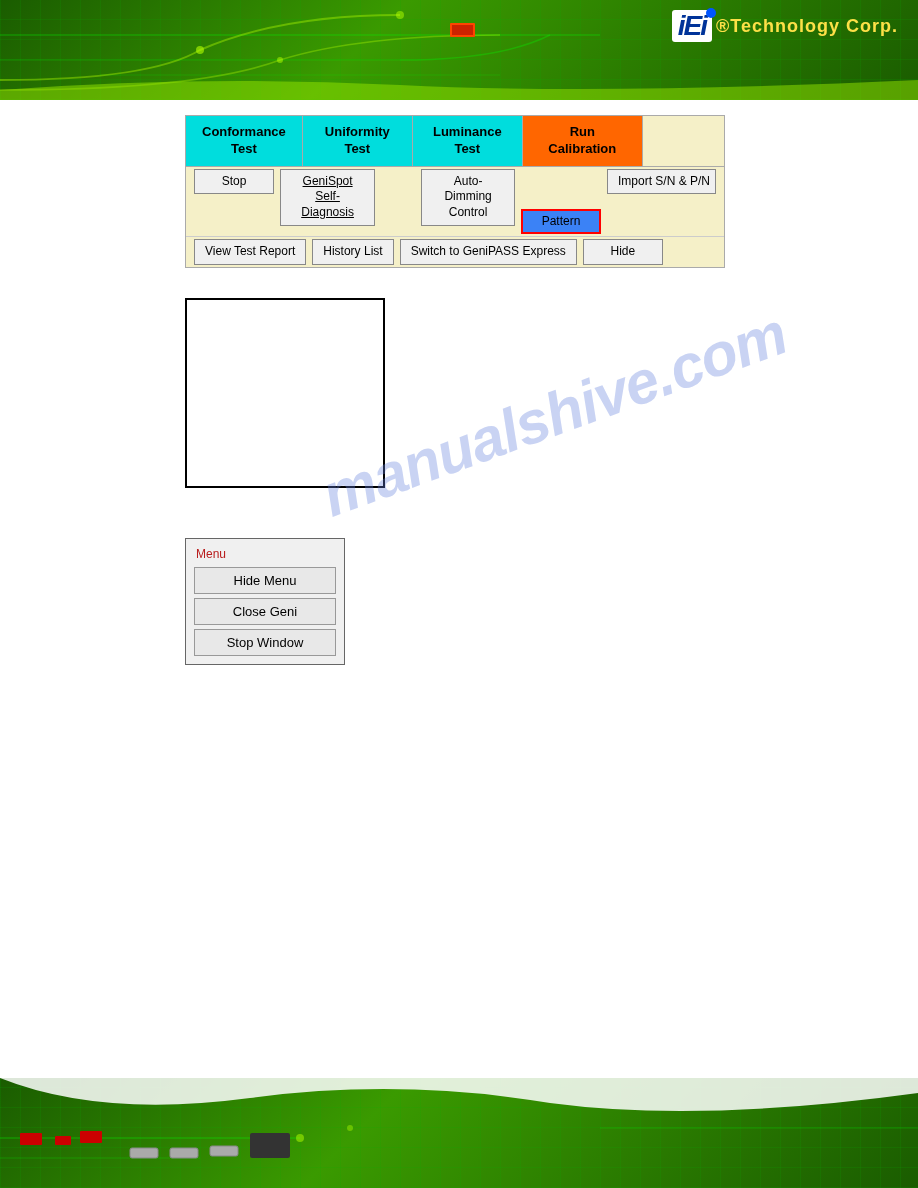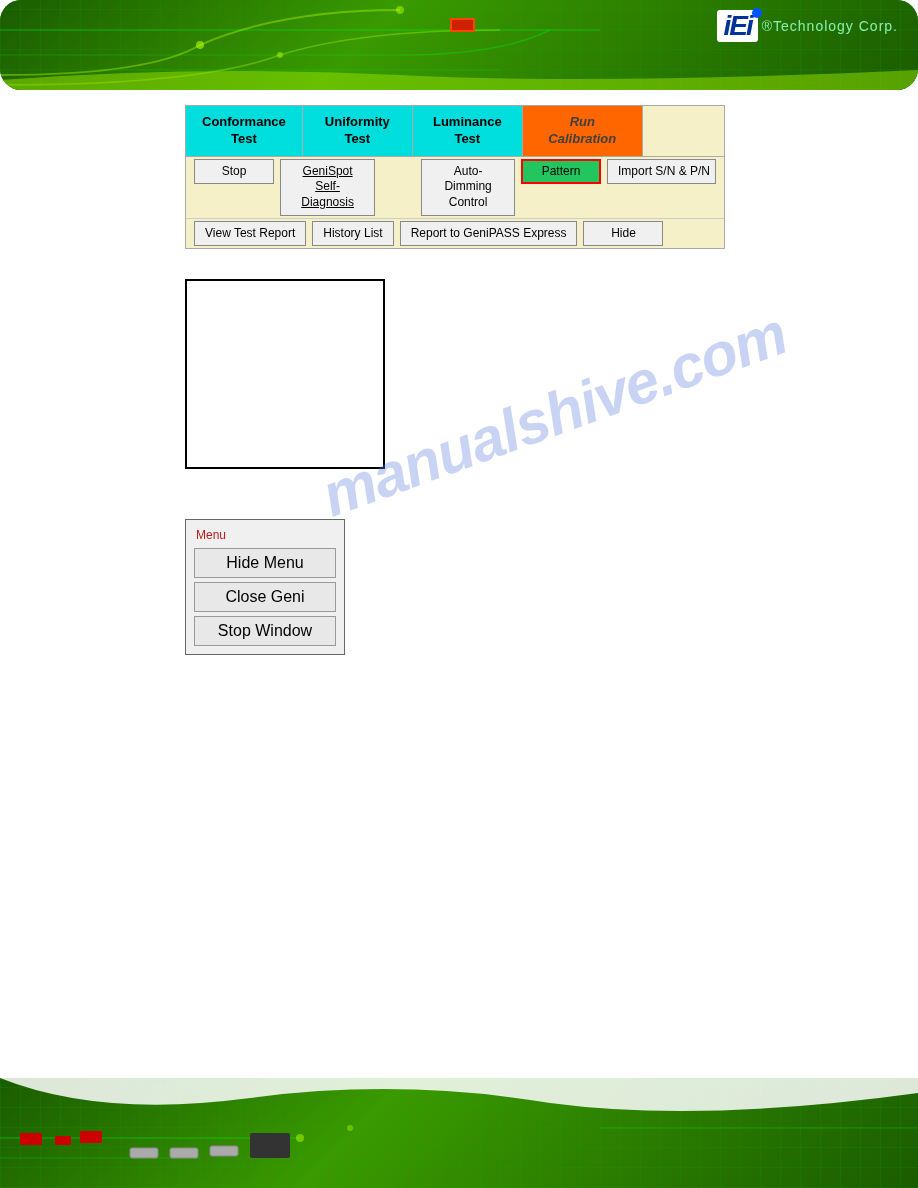--- a/index.html
+++ b/index.html
@@ -10,25 +10,24 @@
       background: #ffffff;
       font-family: Arial, sans-serif;
       font-size: 13px;
       overflow: hidden;
       position: relative;
     }
 
     
     .top-banner {
       width: 100%;
-      height: 90px;
+      height: 100px;
       background: #2d7a00;
       position: relative;
       overflow: hidden;
-      border-radius: 21px;
     }
 
     .top-banner-bg {
       width: 100%;
       height: 100%;
       background:
         repeating-linear-gradient(
           90deg,
           rgba(0,180,0,0.15) 0px, rgba(0,180,0,0.15) 1px,
           transparent 1px, transparent 20px
@@ -80,23 +79,23 @@
       top: -2px;
       right: -4px;
     }
 
     .logo-iei-wrapper {
       position: relative;
       display: inline-block;
     }
 
     .logo-tech {
-      color: #86efac;
-      font-size: 14px;
-      font-weight: normal;
+      color: #fde047;
+      font-size: 18px;
+      font-weight: bold;
       letter-spacing: 1px;
     }
 
     
     .banner-curve {
       position: absolute;
       bottom: 0;
       left: 0;
       width: 100%;
       height: 30px;
@@ -125,23 +124,22 @@
       line-height: 1.3;
     }
 
     .tab-active {
       background: #00dddd;
       color: #000;
     }
 
     .tab-run {
       background: #ff6600;
-      color: #404040;
+      color: #000000;
       min-width: 120px;
-      font-style: italic;
     }
 
     
     .button-row {
       display: flex;
       align-items: flex-start;
       padding: 2px 8px;
       gap: 6px;
       border-bottom: 1px solid #ccc;
     }
@@ -156,23 +154,24 @@
       border: 1px solid #888;
       cursor: pointer;
       font-size: 12px;
       min-width: 80px;
       text-align: center;
       line-height: 1.3;
       white-space: nowrap;
     }
 
     .toolbar-btn-highlighted {
-      background: #22c55e;
+      background: #3b82f6;
       border: 2px solid #ff0000;
       padding: 3px 10px;
+      margin-top: 40px;
     }
 
     
     .display-area {
       margin-top: 30px;
       margin-left: 0px;
       width: 200px;
       height: 190px;
       border: 2px solid #000000;
       background: #ffffff;
@@ -211,21 +210,21 @@
       padding-left: 2px;
     }
 
     .menu-btn {
       display: block;
       width: 100%;
       padding: 5px 10px;
       background: #e8e8e8;
       border: 1px solid #999;
       cursor: pointer;
-      font-size: 16px;
+      font-size: 13px;
       text-align: center;
       margin-bottom: 4px;
     }
 
     .menu-btn:last-child {
       margin-bottom: 0;
     }
 
     
     .bottom-banner {
@@ -338,21 +337,21 @@
 Self-Diagnosis</button>
         <button class="toolbar-btn" style="white-space:pre-line; min-width:90px;margin-left:40px;">Auto-Dimming
 Control</button>
         <button class="toolbar-btn toolbar-btn-highlighted">Pattern</button>
         <button class="toolbar-btn">Import S/N &amp; P/N</button>
       </div>
 
       <div class="button-row">
         <button class="toolbar-btn">View Test Report</button>
         <button class="toolbar-btn">History List</button>
-        <button class="toolbar-btn" style="min-width:140px;">Report to GeniPASS Express</button>
+        <button class="toolbar-btn" style="min-width:140px;">Switch to GeniPASS Express</button>
         <button class="toolbar-btn">Hide</button>
       </div>
 
     </div>
 
     
     <div class="display-area"></div>
 
     
     <div class="menu-box" style="margin-top:50px;">

